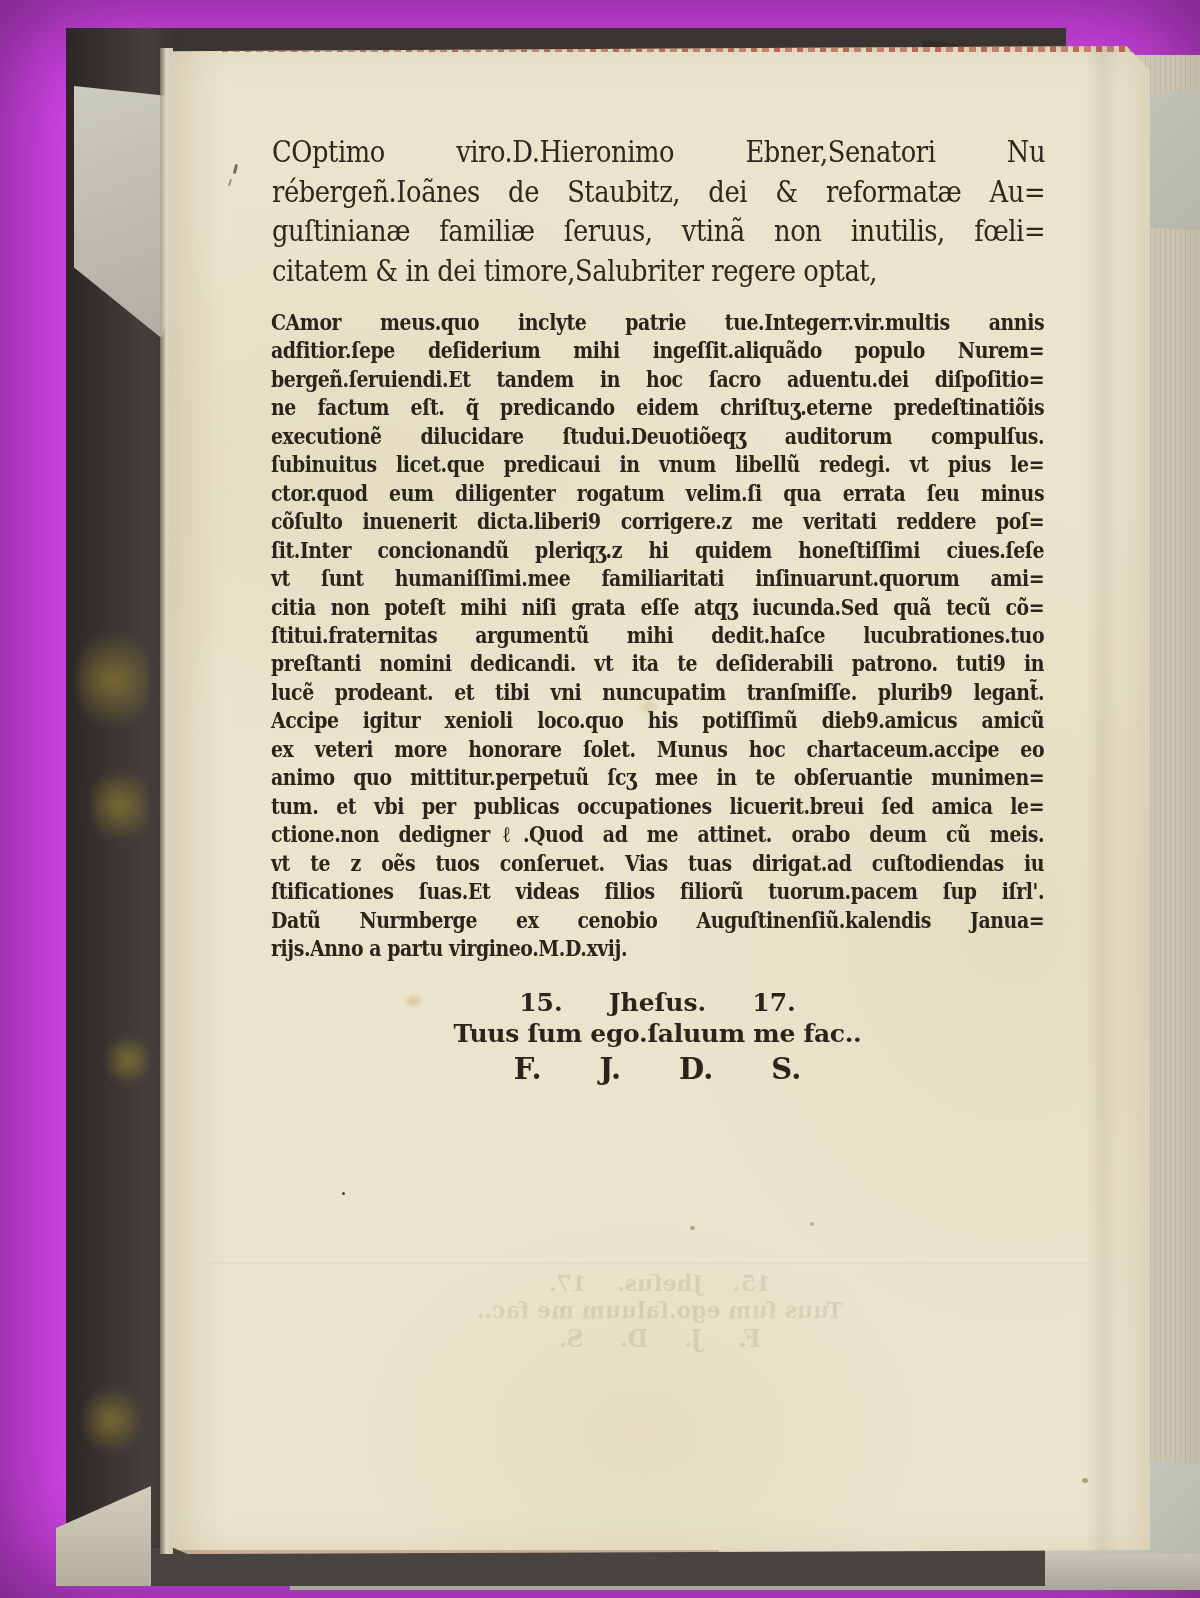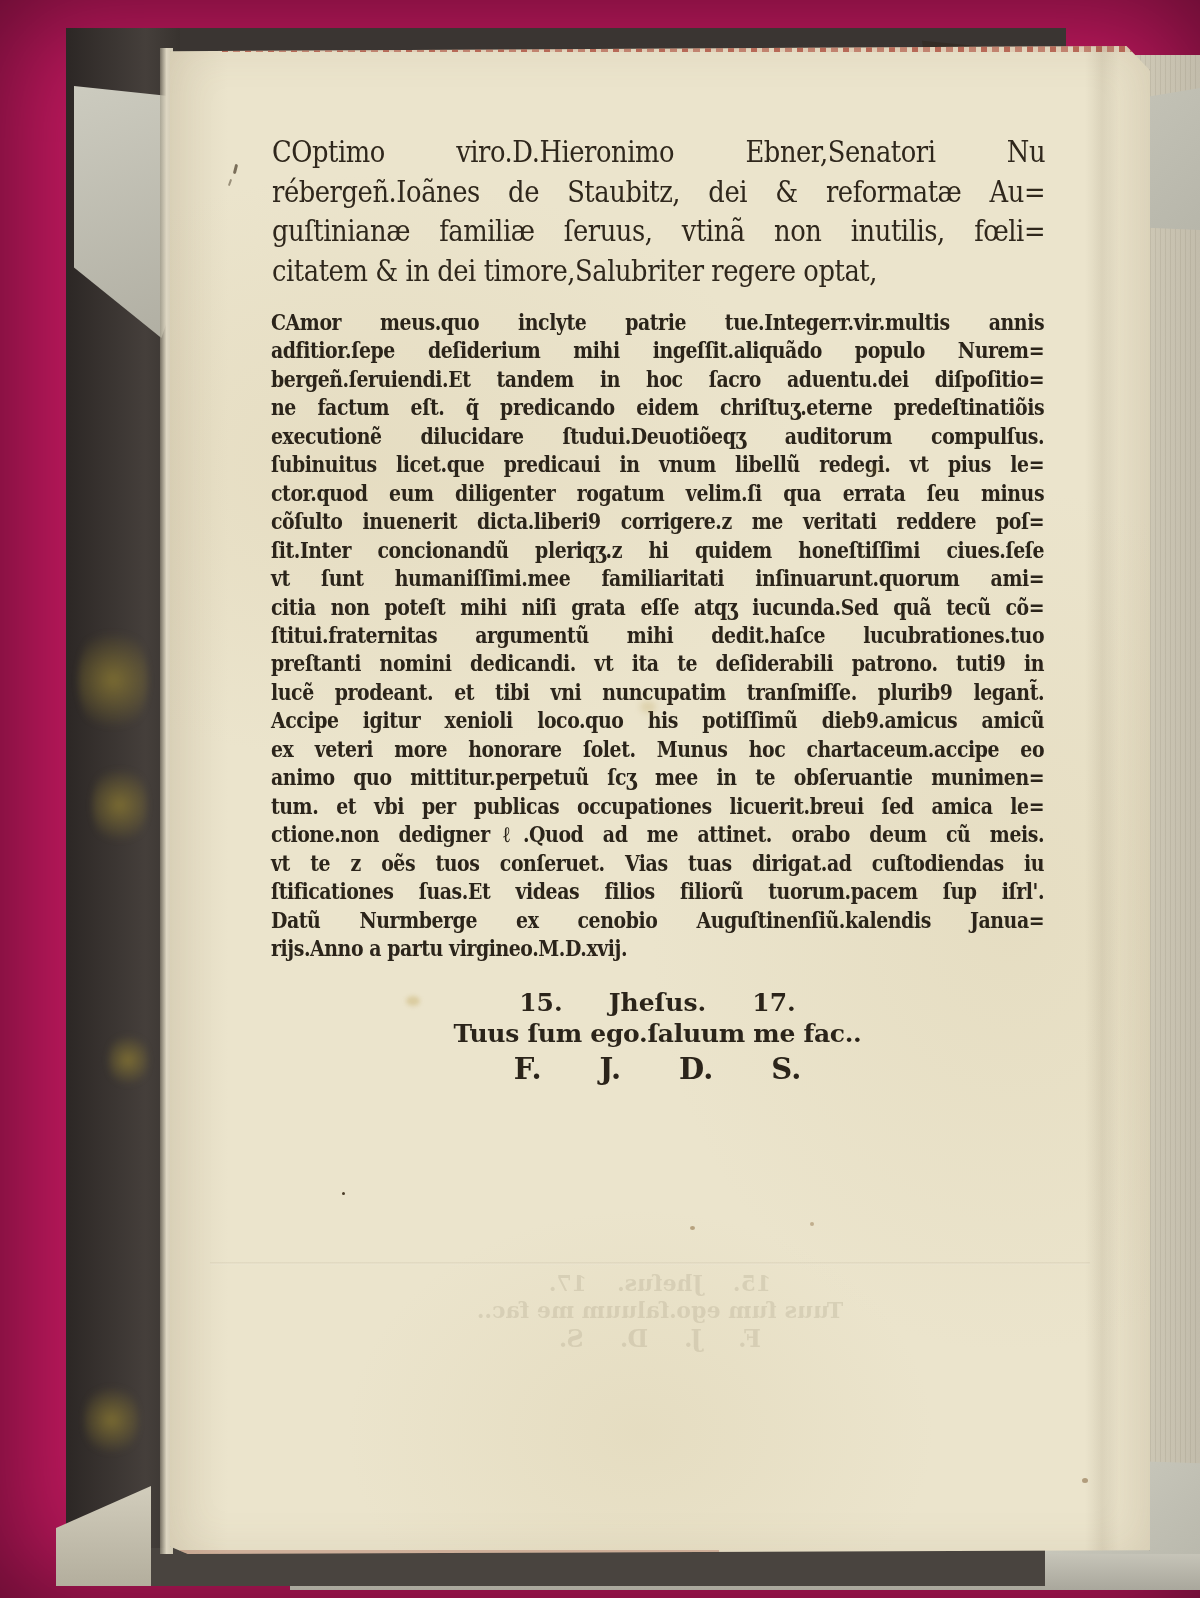--- a/index.html
+++ b/index.html
@@ -1,16 +1,16 @@
 <!DOCTYPE html>
 <html><head>
 <meta charset="utf-8">
 <style>
   html,body{margin:0;padding:0;background:#000;}
-  .scene{position:relative;width:1200px;height:1598px;background:#be185d;overflow:hidden;
+  .scene{position:relative;width:1200px;height:1598px;background:#d946ef;overflow:hidden;
          font-family:"DejaVu Serif", serif;}
   .scene::after{content:"";position:absolute;inset:0;pointer-events:none;
          box-shadow:inset 0 0 120px rgba(0,0,0,.55);}
 
   
   .fore-edge{position:absolute;left:1095px;top:55px;width:105px;height:1512px;z-index:1;
          background:
            repeating-linear-gradient(90deg, rgba(90,80,60,.10) 0 1px, rgba(0,0,0,0) 1px 5px),
            linear-gradient(90deg,#d9d4c2,#cfc9b6 40%,#c2bcab);}
   .vellum{position:absolute;background:linear-gradient(135deg,#d0cfc3,#b7b6aa);z-index:2;}

